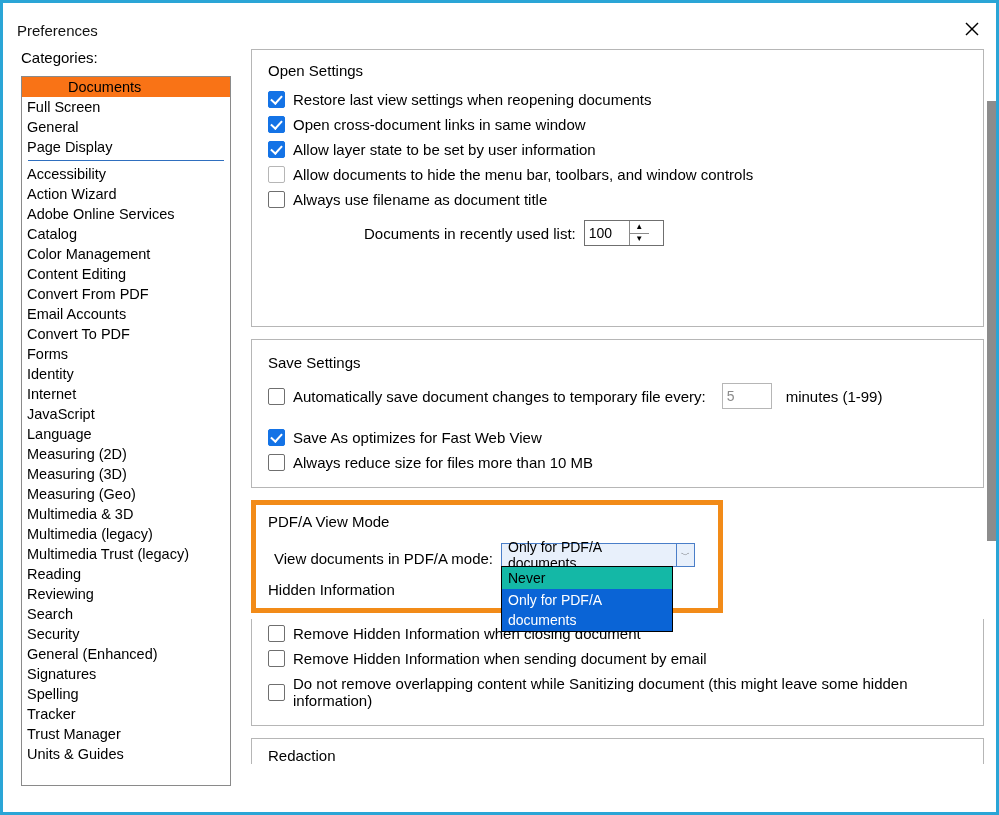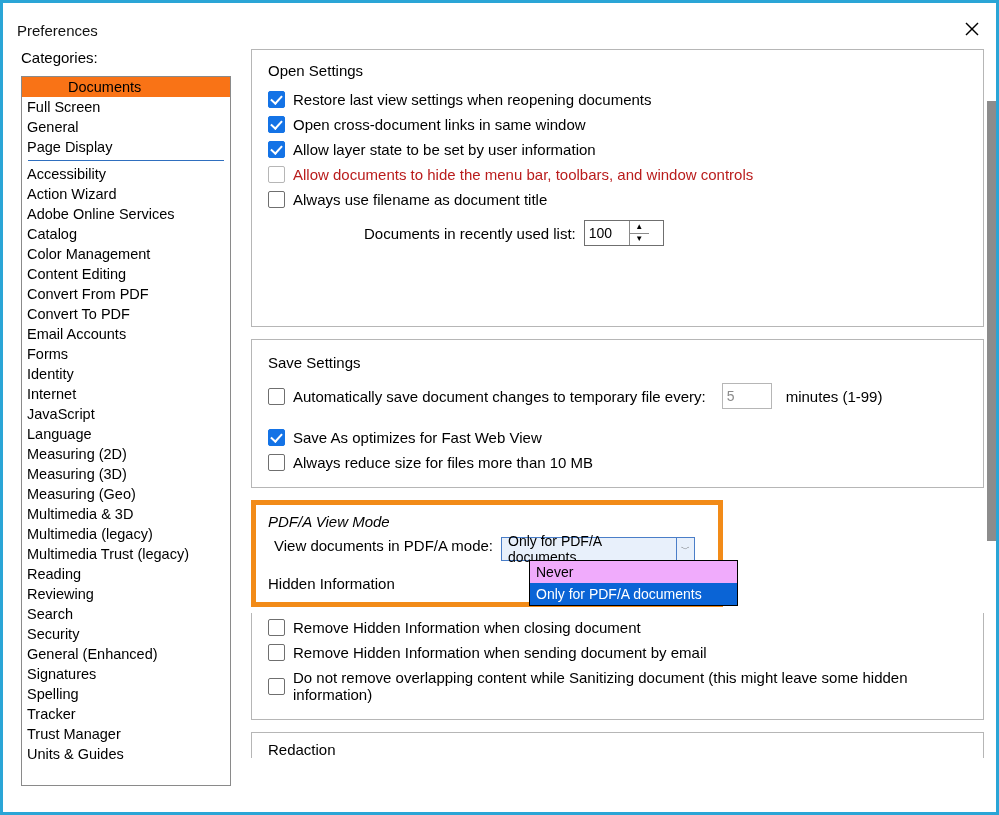--- a/index.html
+++ b/index.html
@@ -142,21 +142,21 @@
     border-width: 0 2px 2px 0;
     transform: rotate(42deg);
   }
   .chk.disabled {
     border-color: #b6b6b6;
   }
   .chk-label {
     font-size: 15px;
   }
   .chk-label.disabled {
-    color: #b91c1c;
+    color: #000000;
   }
 
   .recent-row {
     display: flex;
     align-items: center;
     margin-top: 12px;
     margin-left: 96px;
   }
   .label {
     font-size: 15px;
@@ -205,21 +205,21 @@
   
   .highlight {
     border: 5px solid #f28b18;
     padding: 8px 12px 10px 12px;
     margin-bottom: 6px;
     width: 472px;
     position: relative;
   }
   .highlight .pdfa-row {
     display: flex;
-    align-items: flex-start;
+    align-items: flex-end;
     margin: 6px 0 14px 0;
     position: relative;
   }
   .combo {
     position: relative;
     border: 1px solid #4a7ec8;
     background: #e8f0fb;
     height: 24px;
     display: flex;
     align-items: center;
@@ -233,26 +233,25 @@
     width: 18px;
     border-left: 1px solid #4a7ec8;
     display: flex; align-items: center; justify-content: center;
     font-size: 9px;
     color: #333;
   }
   .dropdown {
     position: absolute;
     left: 0;
     top: 24px;
-    width: 209px;
+    width: 172px;
     border: 1px solid #000;
-    background: #f0abfc;
+    background: #14b8a6;
     z-index: 10;
     margin-top: -1px;
-    margin-left: 28px;
   }
   .dd-item {
     padding: 1px 6px;
     font-size: 14px;
     line-height: 20px;
     cursor: default;
   }
   .dd-item.sel {
     background: #0a64d6;
     color: #fff;
@@ -317,22 +316,22 @@
           <div class="cat-item">General</div>
           <div class="cat-item">Page Display</div>
           <div class="cat-sep"></div>
           <div class="cat-item">Accessibility</div>
           <div class="cat-item">Action Wizard</div>
           <div class="cat-item">Adobe Online Services</div>
           <div class="cat-item">Catalog</div>
           <div class="cat-item">Color Management</div>
           <div class="cat-item">Content Editing</div>
           <div class="cat-item">Convert From PDF</div>
+          <div class="cat-item">Email Accounts</div>
           <div class="cat-item">Convert To PDF</div>
-          <div class="cat-item">Email Accounts</div>
           <div class="cat-item">Forms</div>
           <div class="cat-item">Identity</div>
           <div class="cat-item">Internet</div>
           <div class="cat-item">JavaScript</div>
           <div class="cat-item">Language</div>
           <div class="cat-item">Measuring (2D)</div>
           <div class="cat-item">Measuring (3D)</div>
           <div class="cat-item">Measuring (Geo)</div>
           <div class="cat-item">Multimedia &amp; 3D</div>
           <div class="cat-item">Multimedia (legacy)</div>
@@ -407,21 +406,21 @@
             <span class="chk checked"></span>
             <span class="chk-label">Save As optimizes for Fast Web View</span>
           </div>
           <div class="row">
             <span class="chk"></span>
             <span class="chk-label">Always reduce size for files more than 10 MB</span>
           </div>
         </div>
 
         <div class="highlight">
-          <div class="panel-title" style="margin-bottom:7px;font-style:italic;">PDF/A View Mode</div>
+          <div class="panel-title" style="margin-bottom:13px;">PDF/A View Mode</div>
           <div class="pdfa-row">
             <span class="label" style="margin-left:6px;">View documents in PDF/A mode:</span>
             <div style="position:relative;">
               <div class="combo">
                 <span>Only for PDF/A documents</span>
                 <span class="combo-caret">﹀</span>
               </div>
               <div class="dropdown" id="pdfa-dropdown">
                   <div class="dd-item">Never</div>
                   <div class="dd-item sel">Only for PDF/A documents</div>

